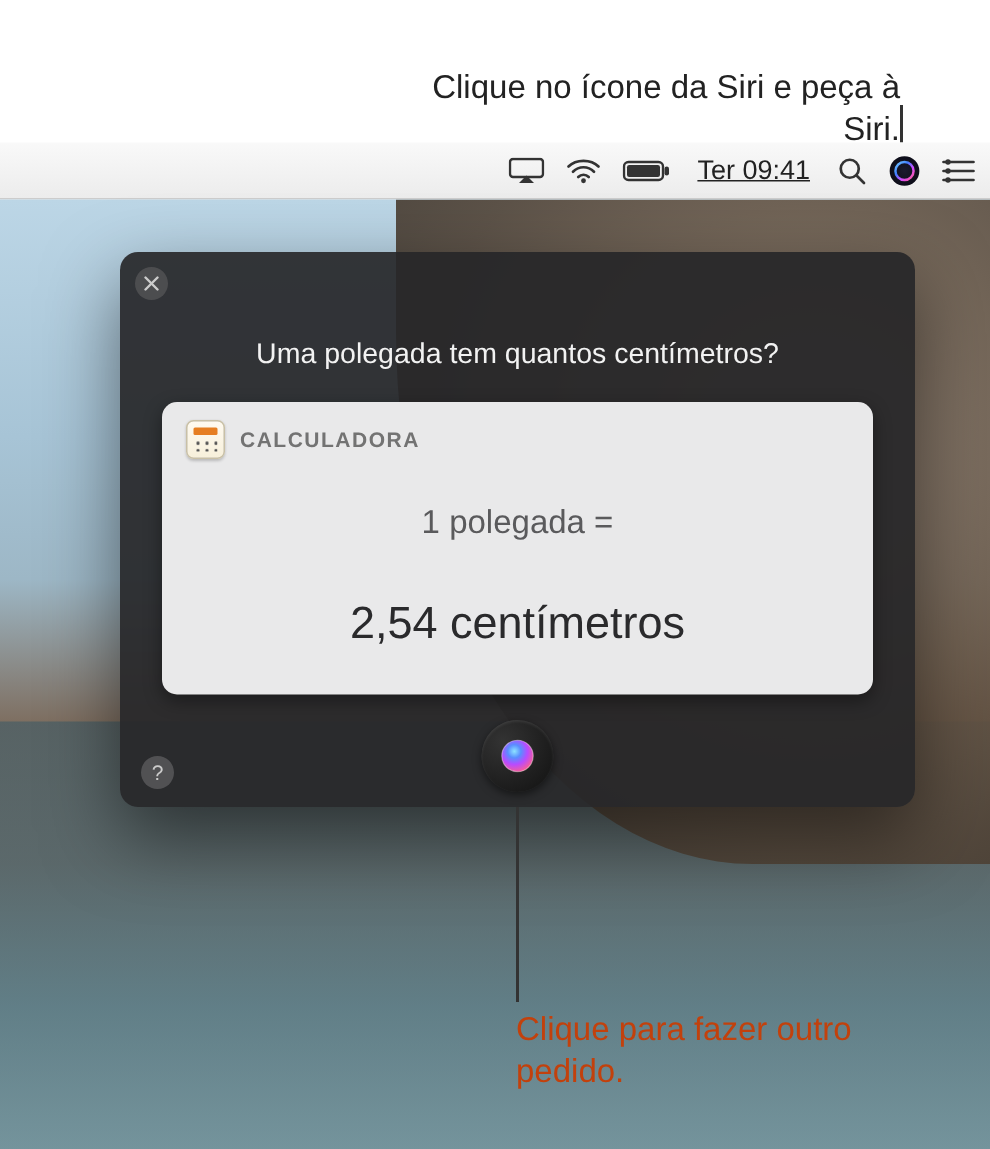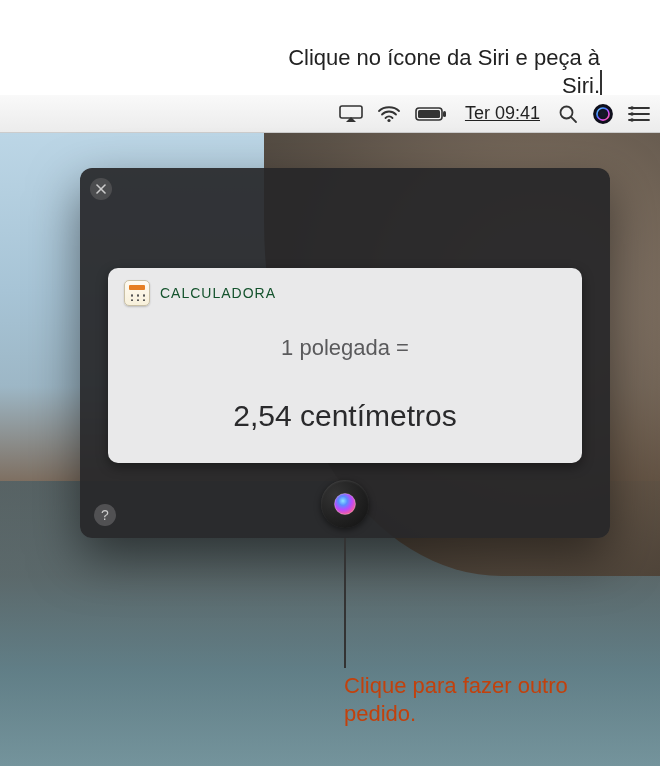--- a/index.html
+++ b/index.html
@@ -167,22 +167,22 @@
   .calc-icon::after {
     content: "";
     position: absolute;
     left: 4px; right: 4px; bottom: 4px; top: 12px;
     background:
       radial-gradient(circle, #555 1px, transparent 1.3px) 0 0 / 6px 5px;
   }
   .card-title {
     font-size: 14px;
     letter-spacing: 1px;
-    color: #14532d;
-    font-weight: 400;
+    color: #737373;
+    font-weight: 700;
   }
   .card-body {
     display: flex;
     flex-direction: column;
     align-items: center;
     justify-content: center;
     height: calc(100% - 46px);
     padding-bottom: 10px;
   }
   .card-line1 {
@@ -319,20 +319,21 @@
   <div class="rock"></div>
 </div>
 
 <div class="siri-window">
   <div class="siri-close">
     <svg width="10" height="10" viewBox="0 0 10 10">
       <line x1="1" y1="1" x2="9" y2="9" stroke="#ccc" stroke-width="1.6" stroke-linecap="round"></line>
       <line x1="9" y1="1" x2="1" y2="9" stroke="#ccc" stroke-width="1.6" stroke-linecap="round"></line>
     </svg>
   </div>
+  <div class="siri-question">Uma polegada tem quantos centímetros?</div>
 
   <div class="siri-card">
     <div class="card-header">
       <div class="calc-icon"></div>
       <div class="card-title">CALCULADORA</div>
     </div>
     <div class="card-body">
       <div class="card-line1">1 polegada =</div>
       <div class="card-line2">2,54 centímetros</div>
     </div>

